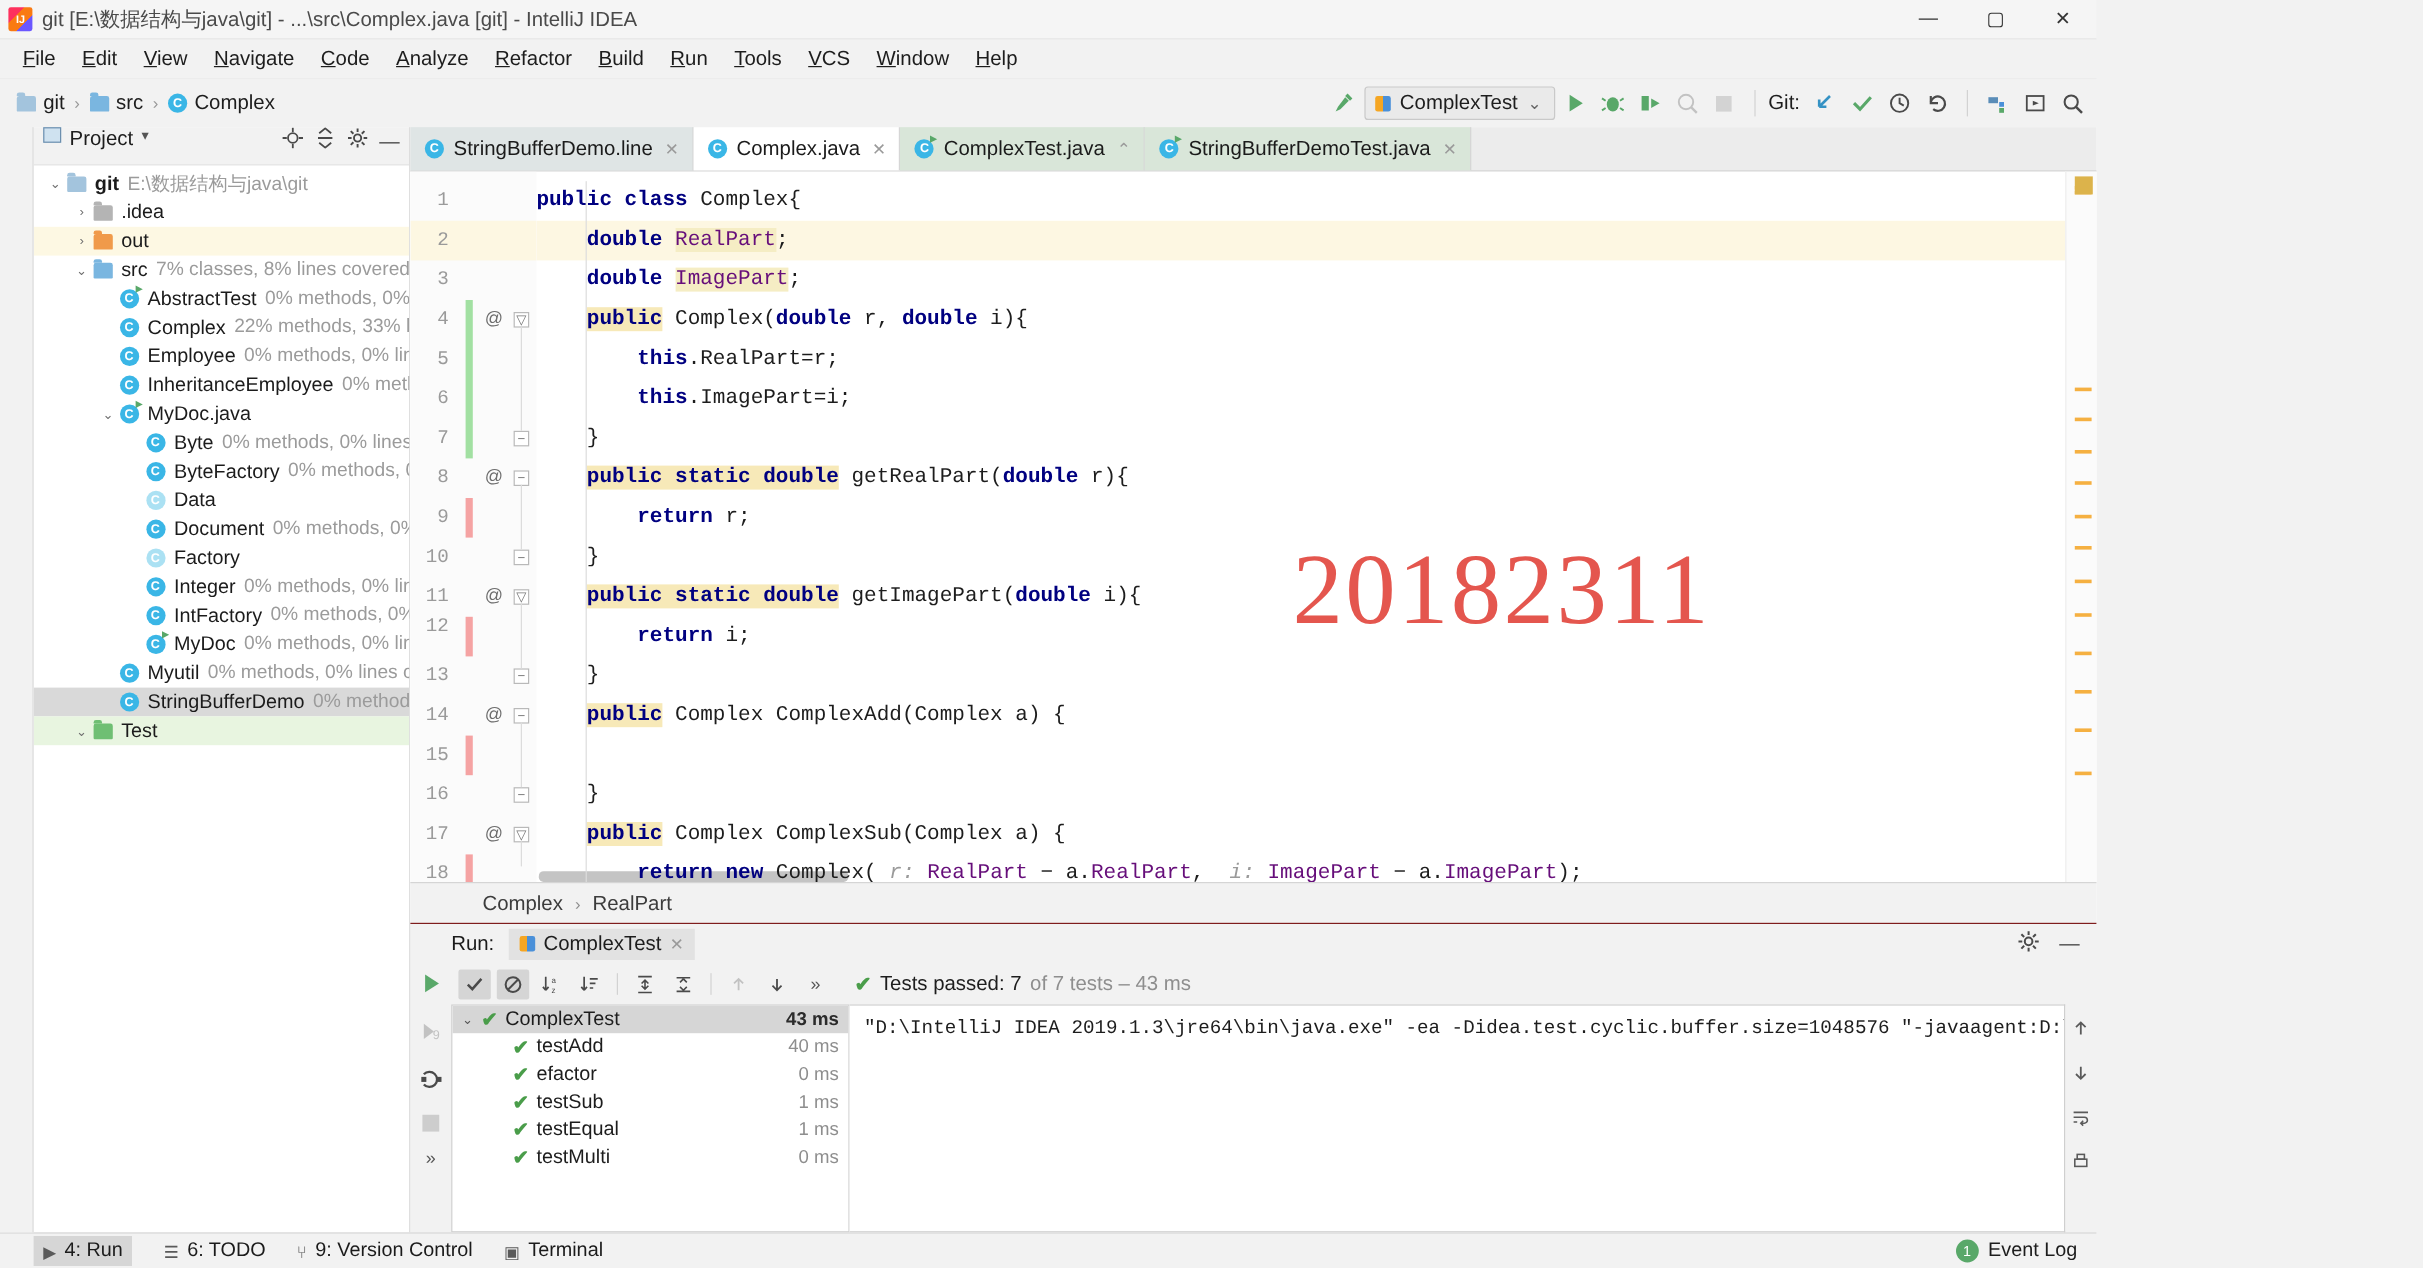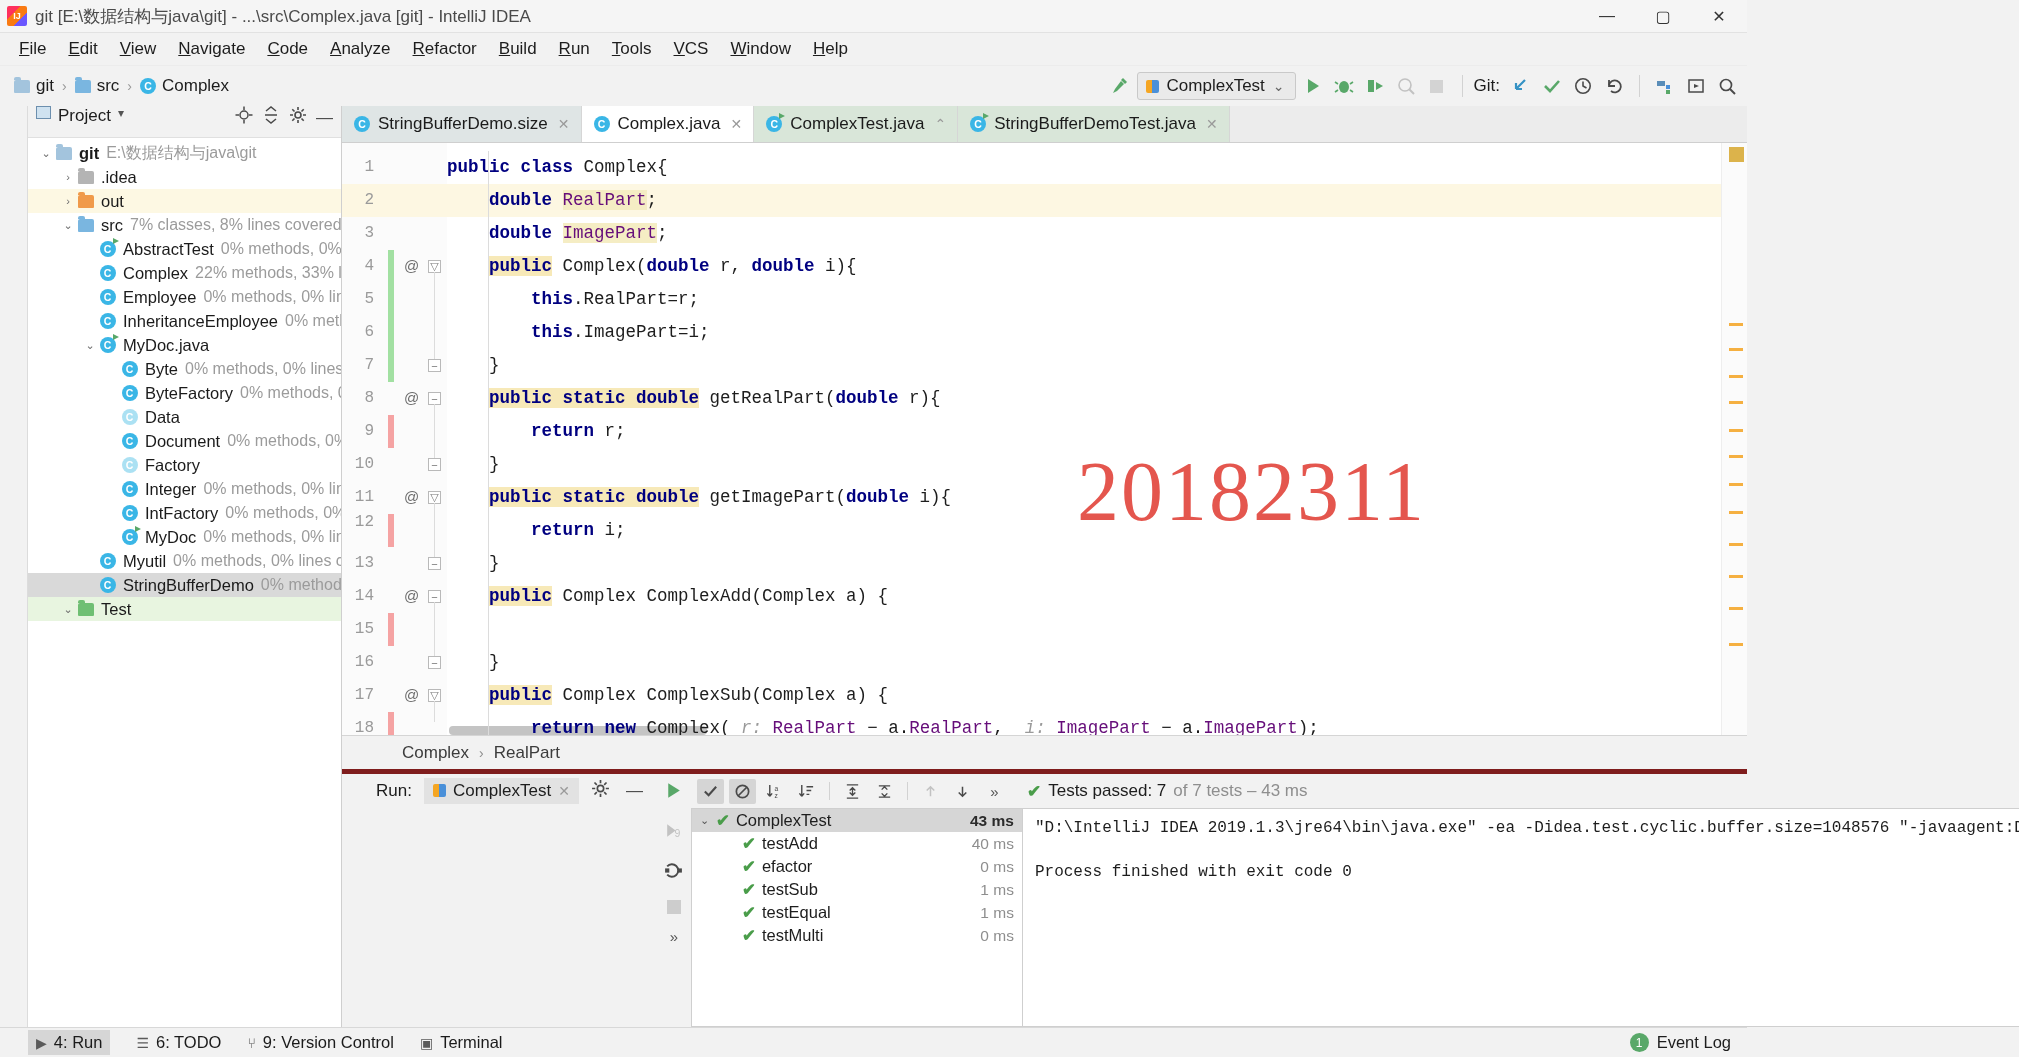--- a/index.html
+++ b/index.html
@@ -114,22 +114,22 @@
                letter-spacing:2px; opacity:.92; pointer-events:none; }
 
   .breadcrumb2 { height:34px; background:#f2f2f2; border-top:1px solid #d5d5d5; display:flex; align-items:center;
                  padding-left:60px; gap:10px; font-size:17px; color:#3c3c3c; flex:none;}
 
   
   .markers { width:26px; flex:none; background:#fbfbfb; position:relative; border-left:1px solid #eee;}
   .mk { position:absolute; right:4px; width:14px; height:3px; }
 
   
-  .runpanel { height:258px; background:#f2f2f2; display:flex; flex:none;
-              border-top:5px solid #7f1d1d; }
+  .runpanel { height:258px; background:#f2f2f2; display:flex; flex-direction:column; flex:none;
+              border-top:1px solid #7f1d1d; }
   .runhdr { height:33px; display:flex; align-items:center; padding-left:34px; gap:12px; flex:none;}
   .runhdr .lab { font-size:17px; color:#1b1b1b; }
   .runtab { display:flex; align-items:center; gap:7px; background:#e2e2e2; padding:3px 9px; font-size:17px;}
   .runhdr .right { margin-left:auto; display:flex; align-items:center; gap:16px; padding-right:14px; color:#4a4a4a;}
 
   .runbody { flex:1; display:flex; min-height:0; }
   .runstrip { width:34px; flex:none; display:flex; flex-direction:column; align-items:center; gap:14px; padding-top:6px;}
   .runmain { flex:1; display:flex; flex-direction:column; min-width:0; }
   .runtoolbar { height:34px; display:flex; align-items:center; gap:5px; padding-left:6px; flex:none;}
   .tb { width:27px;height:25px;display:flex;align-items:center;justify-content:center;font-size:15px;color:#4a4a4a;}
@@ -501,21 +501,21 @@
           </div>
         </div>
     </div>
 
     <div style="flex:1; display:flex; flex-direction:column; min-width:0;">
 
       <div class="editorwrap">
         <div class="tabs" id="tabs">
             <div class="tab">
               <span class="cls">C</span>
-              <span>StringBufferDemo.size</span>
+              <span>StringBufferDemo.line</span>
               <span class="x">✕</span>
             </div>
             <div class="tab active">
               <span class="cls">C</span>
               <span>Complex.java</span>
               <span class="x">✕</span>
             </div>
             <div class="tab greenish">
               <span class="cls runnable">C</span>
               <span>ComplexTest.java</span>
@@ -766,21 +766,20 @@
                     <span class="ind" style="width:34px"></span>
                     <span style="width:16px;font-size:11px;color:#555"></span>
                     <span style="width:20px;color:#4a9d4a;font-weight:bold">✔</span>
                     <span class="tnm">testMulti</span>
                     <span class="tms">0 ms</span>
                   </div>
                 </div>
               <div class="console" id="console">
                   <div style="min-height: 22px;">"D:\IntelliJ IDEA 2019.1.3\jre64\bin\java.exe" -ea -Didea.test.cyclic.buffer.size=1048576 "-javaagent:D:\IntelliJ IDEA 2019.1.3\lib\ide</div>
                   <div style="min-height: 22px;"></div>
-                  <div style="min-height: 22px;">Process finished with exit code 0</div>
                 </div>
               <div class="conside">
                 <span>
                   <svg width="16" height="16" viewBox="0 0 16 16">
                       <path d="M8 13 V3 M4 7 L8 3 L12 7" stroke="#5a5a5a" stroke-width="1.5" fill="none"></path>
                     </svg>
                 </span>
                 <span>
                   <svg width="16" height="16" viewBox="0 0 16 16">
                       <path d="M8 3 V13 M4 9 L8 13 L12 9" stroke="#5a5a5a" stroke-width="1.5" fill="none"></path>

